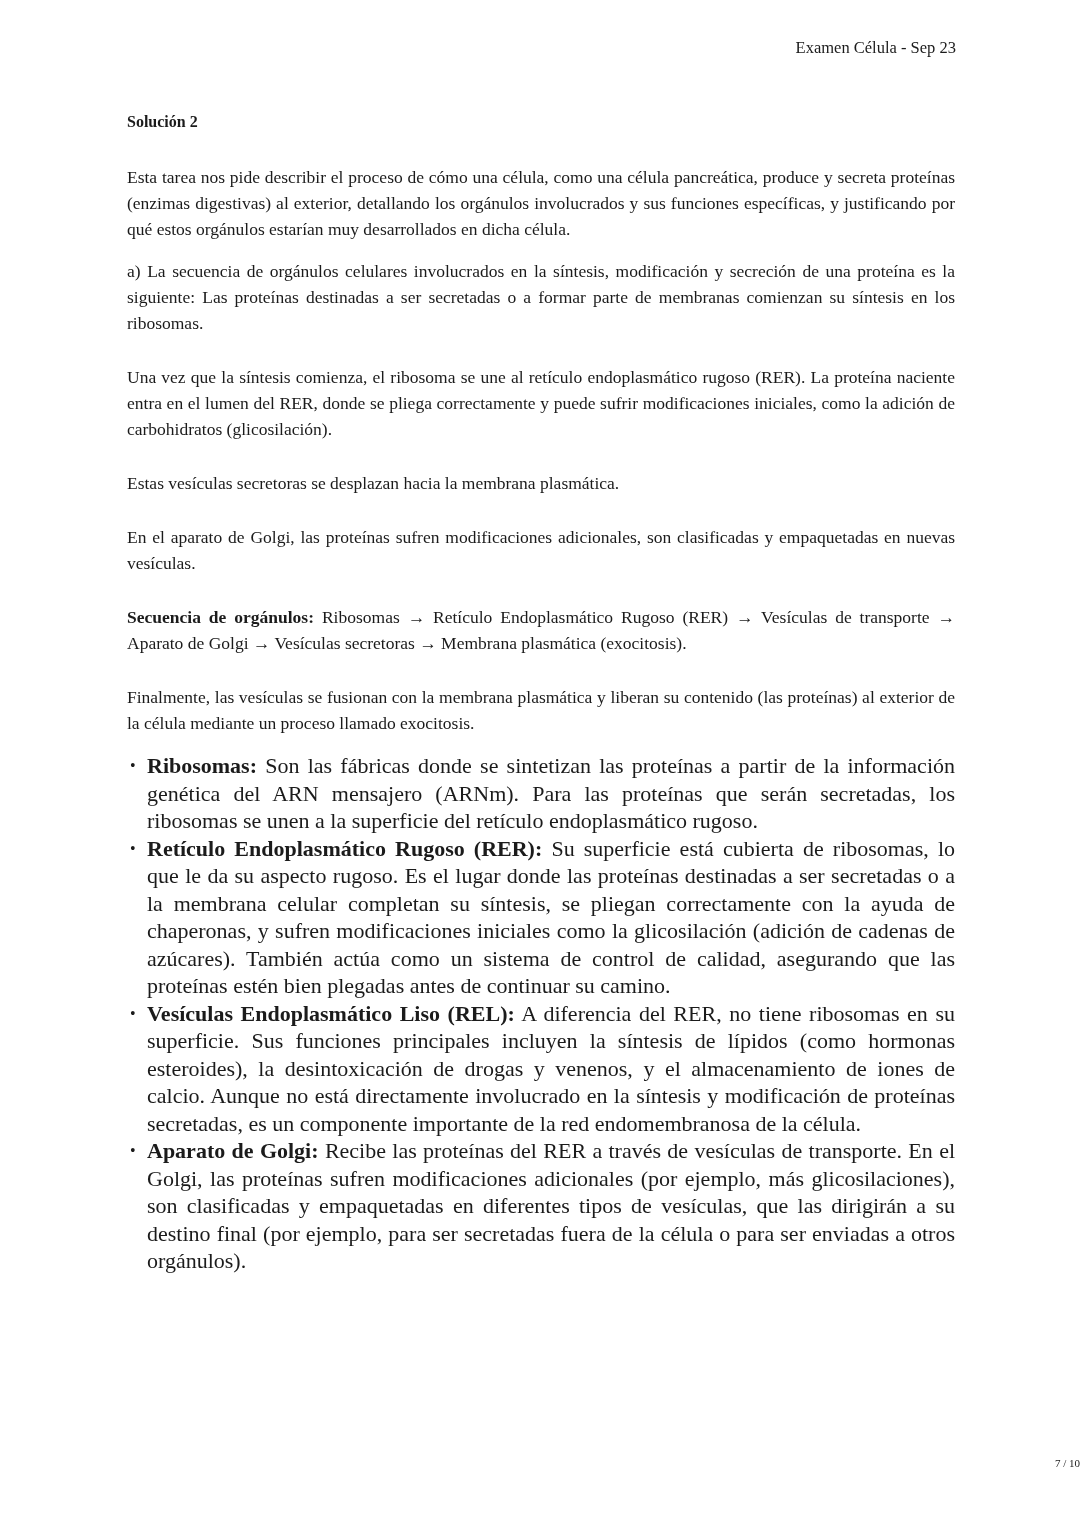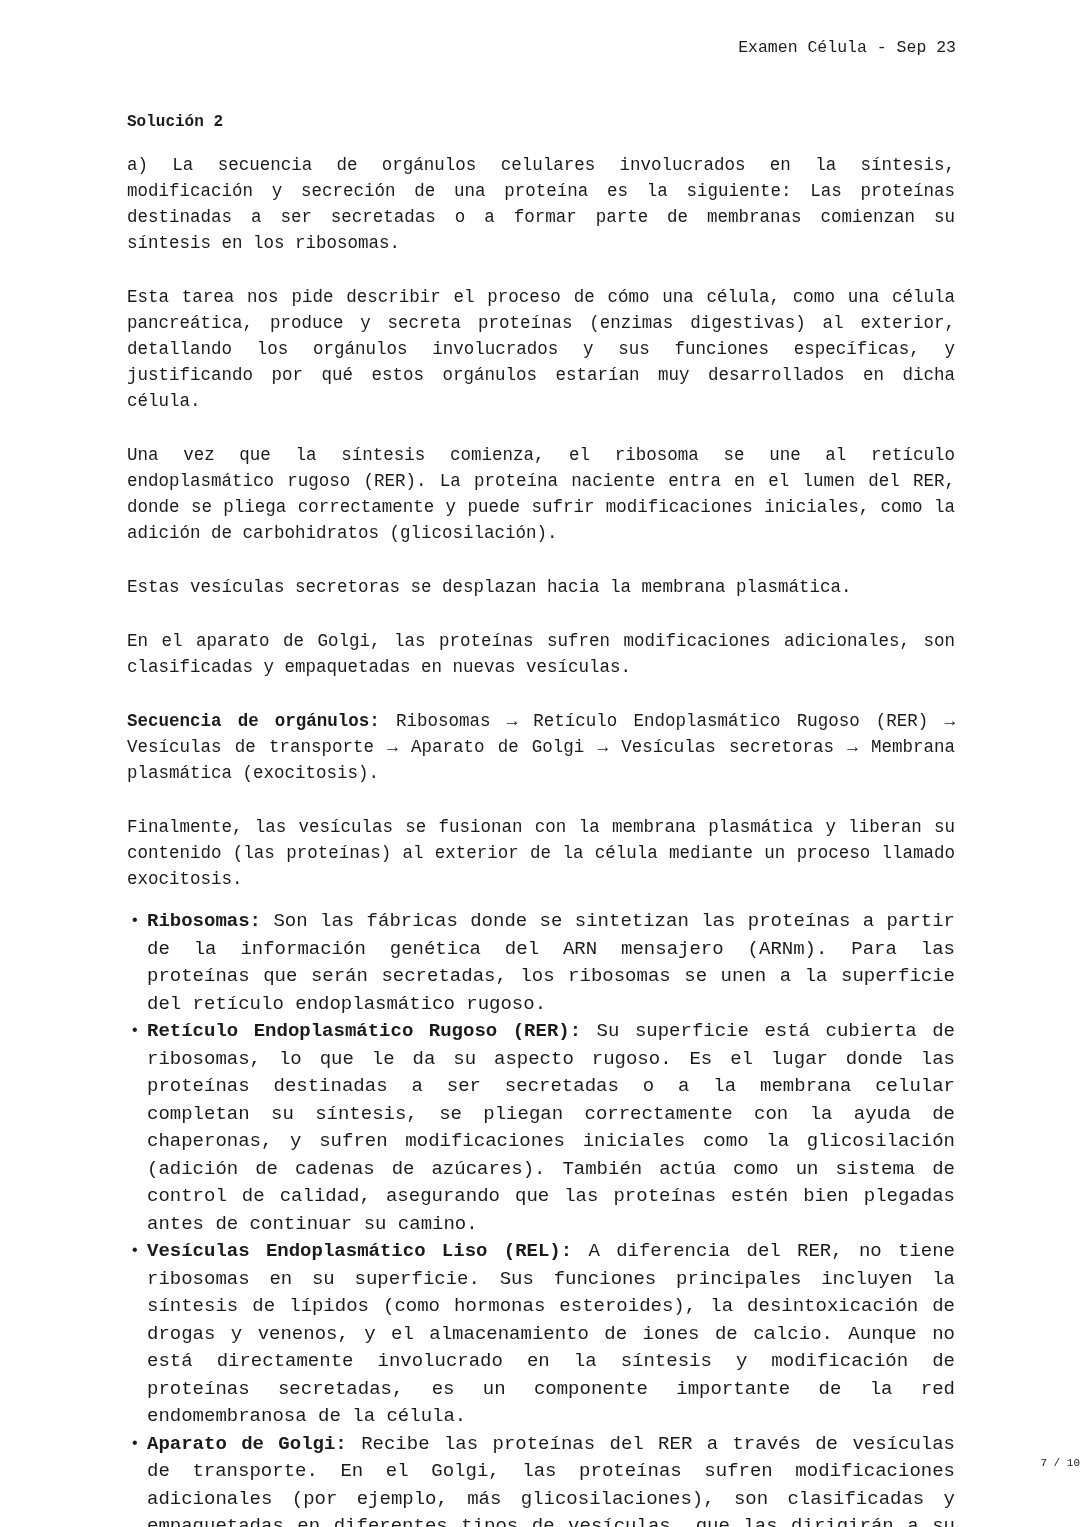--- a/index.html
+++ b/index.html
@@ -1,15 +1,15 @@
 <!DOCTYPE html>
 <html lang="es"><head>
 <meta charset="utf-8">
 <style>
-  * { box-sizing: border-box; font-family: Liberation Mono, monospace; }
+  * { box-sizing: border-box; }
   html, body {
     margin: 0;
     padding: 0;
     background: #ffffff;
   }
   body {
     width: 1080px;
     height: 1527px;
     overflow: hidden;
     font-family: "Liberation Serif", "DejaVu Serif", serif;
@@ -46,21 +46,21 @@
   .para.tight { margin-top: 16px; }
   .para.spaced { }
   .organelle-list {
     list-style: none;
     margin: 16px 0 0 0;
     padding: 0;
   }
   .list-item {
     position: relative;
     padding-left: 20px;
-    font-size: 19px;
+    font-size: 22px;
     line-height: 27.5px;
     text-align: justify;
     hyphens: auto;
   }
   .list-item::before {
     content: "\2022";
     position: absolute;
     left: 3px;
     top: 0;
     font-size: 16px;
@@ -81,23 +81,23 @@
 <div class="page">
 
   <div class="header">
     <span>Examen Célula - Sep 23</span>
   </div>
 
   <div class="content">
 
     <h1 class="title">Solución 2</h1>
 
+    <p class="para">Esta tarea nos pide describir el proceso de cómo una célula, como una célula pancreática, produce y secreta proteínas (enzimas digestivas) al exterior, detallando los orgánulos involucrados y sus funciones específicas, y justificando por qué estos orgánulos estarían muy desarrollados en dicha célula.</p>
+
     <p class="para tight">a) La secuencia de orgánulos celulares involucrados en la síntesis, modificación y secreción de una proteína es la siguiente: Las proteínas destinadas a ser secretadas o a formar parte de membranas comienzan su síntesis en los ribosomas.</p>
-
-    <p class="para">Esta tarea nos pide describir el proceso de cómo una célula, como una célula pancreática, produce y secreta proteínas (enzimas digestivas) al exterior, detallando los orgánulos involucrados y sus funciones específicas, y justificando por qué estos orgánulos estarían muy desarrollados en dicha célula.</p>
 
     <p class="para spaced">Una vez que la síntesis comienza, el ribosoma se une al retículo endoplasmático rugoso (RER). La proteína naciente entra en el lumen del RER, donde se pliega correctamente y puede sufrir modificaciones iniciales, como la adición de carbohidratos (glicosilación).</p>
 
 
     <p class="para spaced">Estas vesículas secretoras se desplazan hacia la membrana plasmática.</p>
 
     <p class="para spaced">En el aparato de Golgi, las proteínas sufren modificaciones adicionales, son clasificadas y empaquetadas en nuevas vesículas.</p>
 
     <p class="para spaced">
       <strong>Secuencia de orgánulos:</strong>

